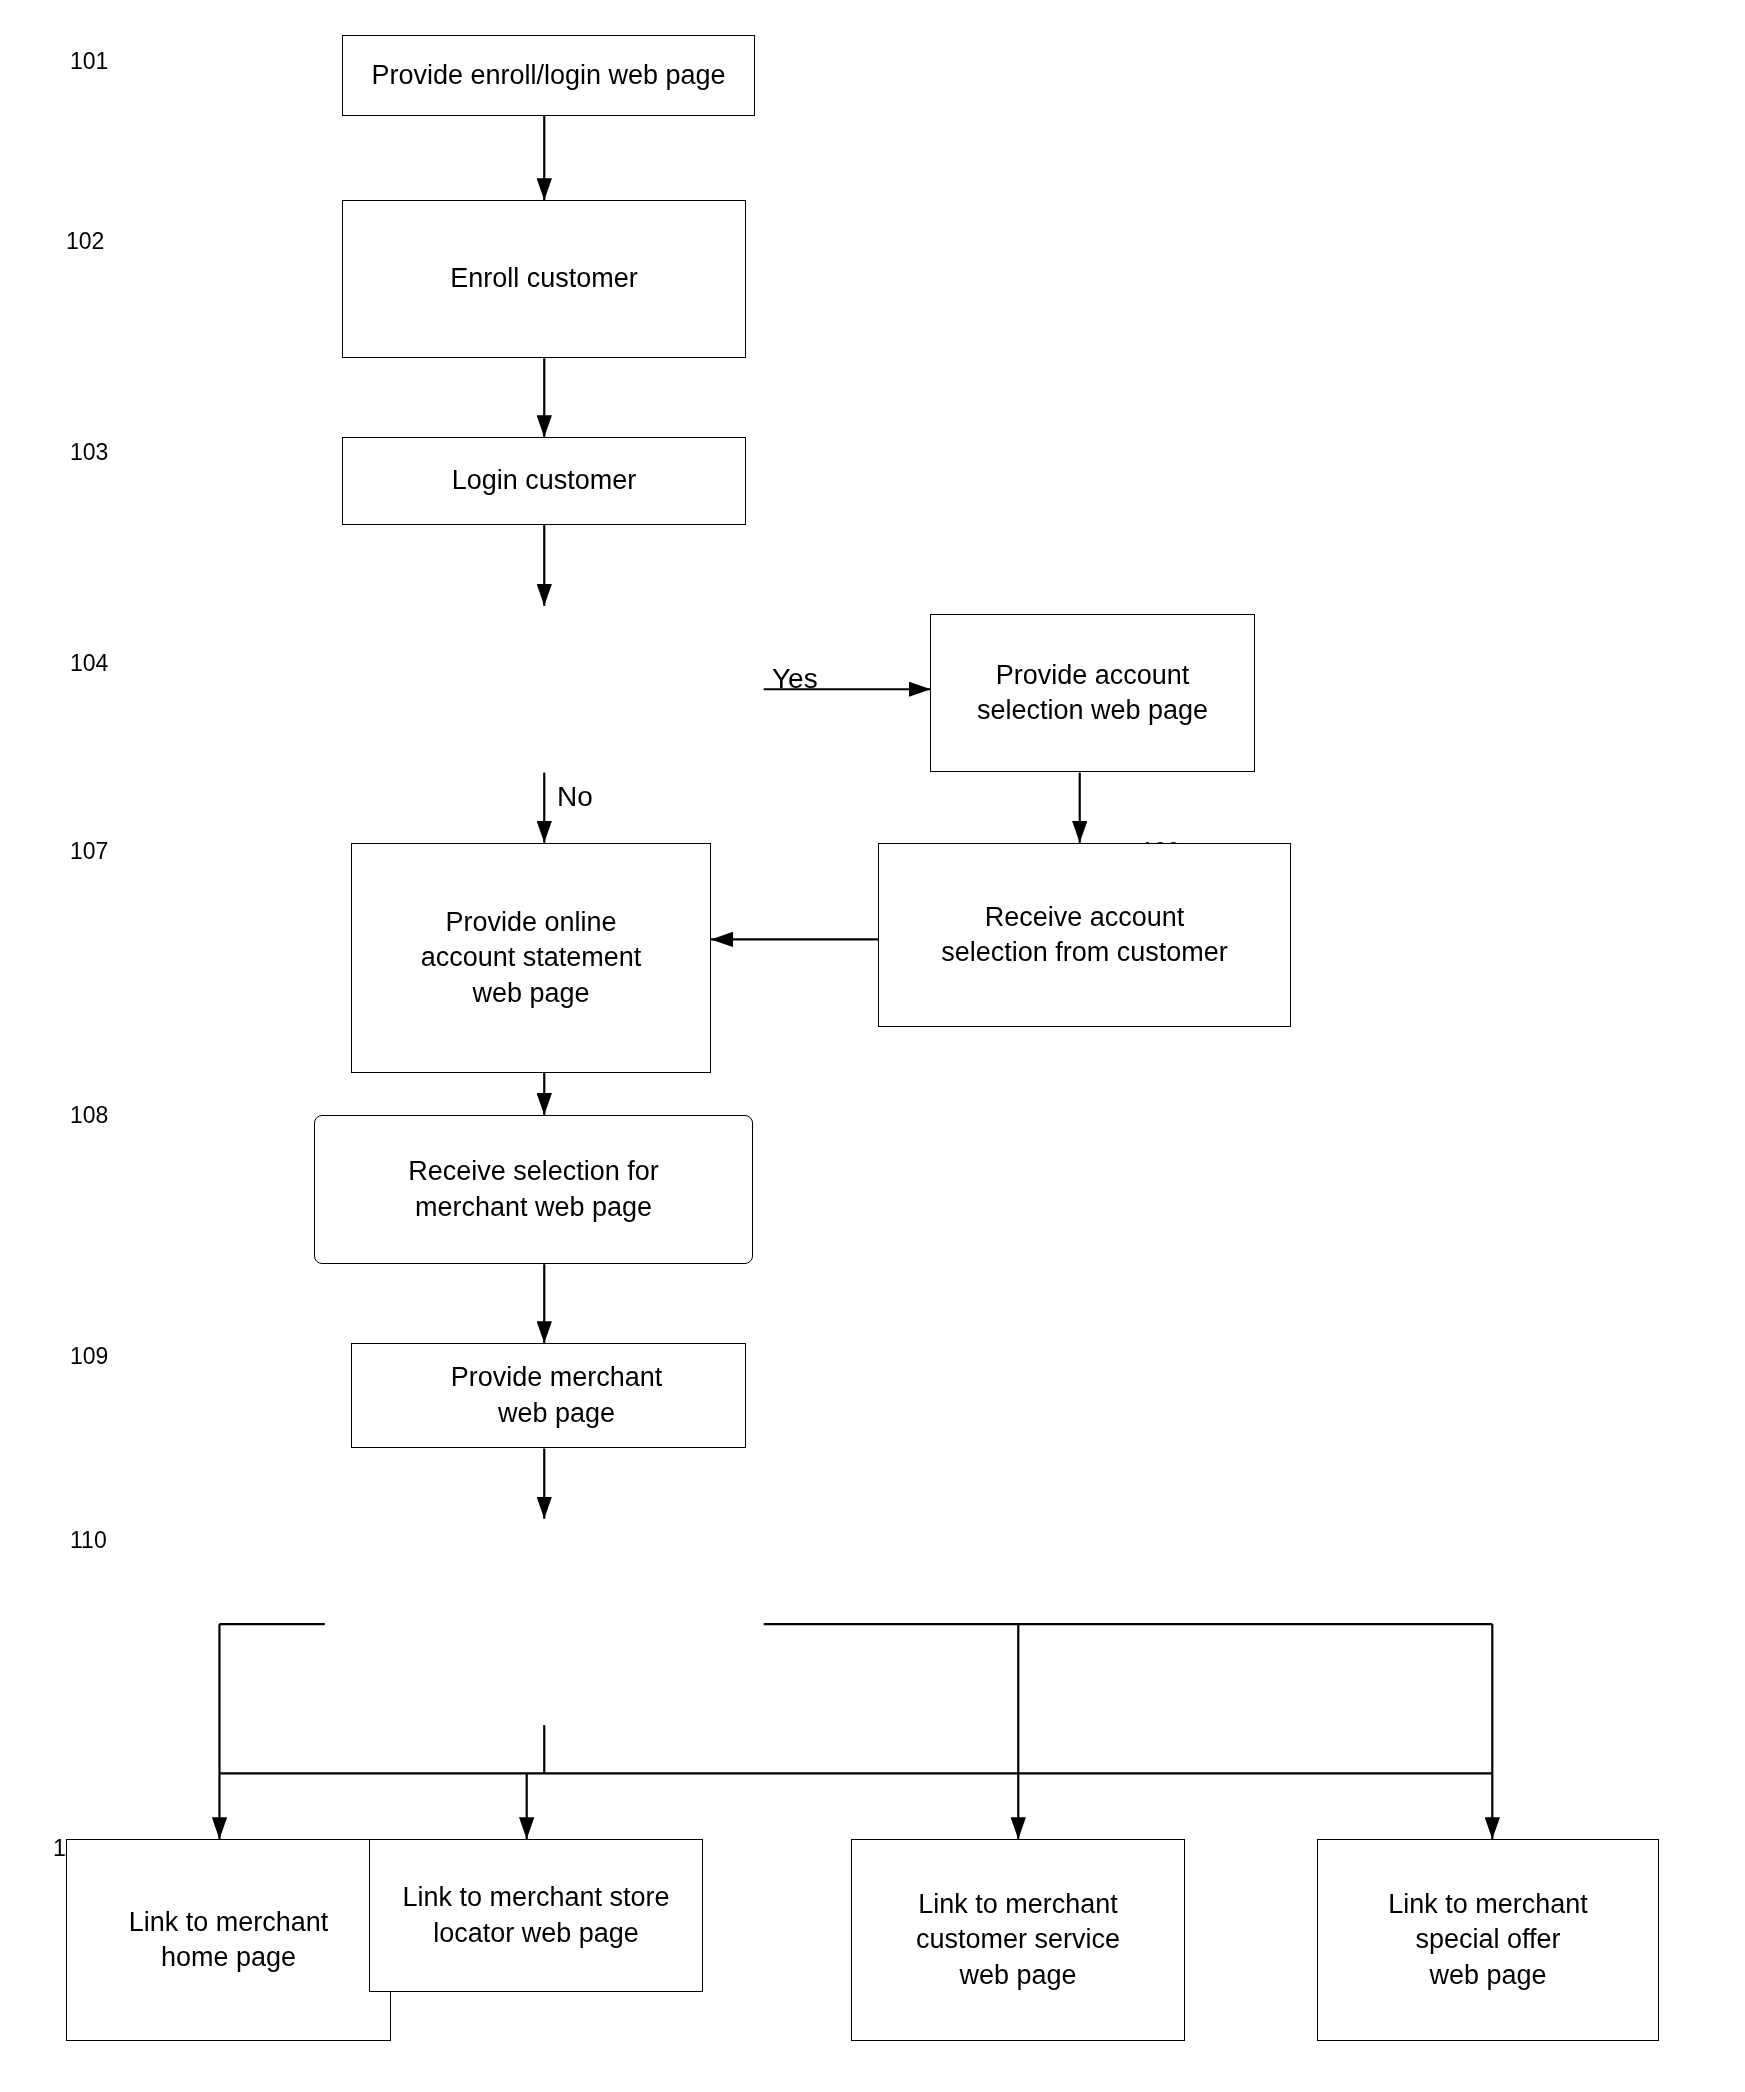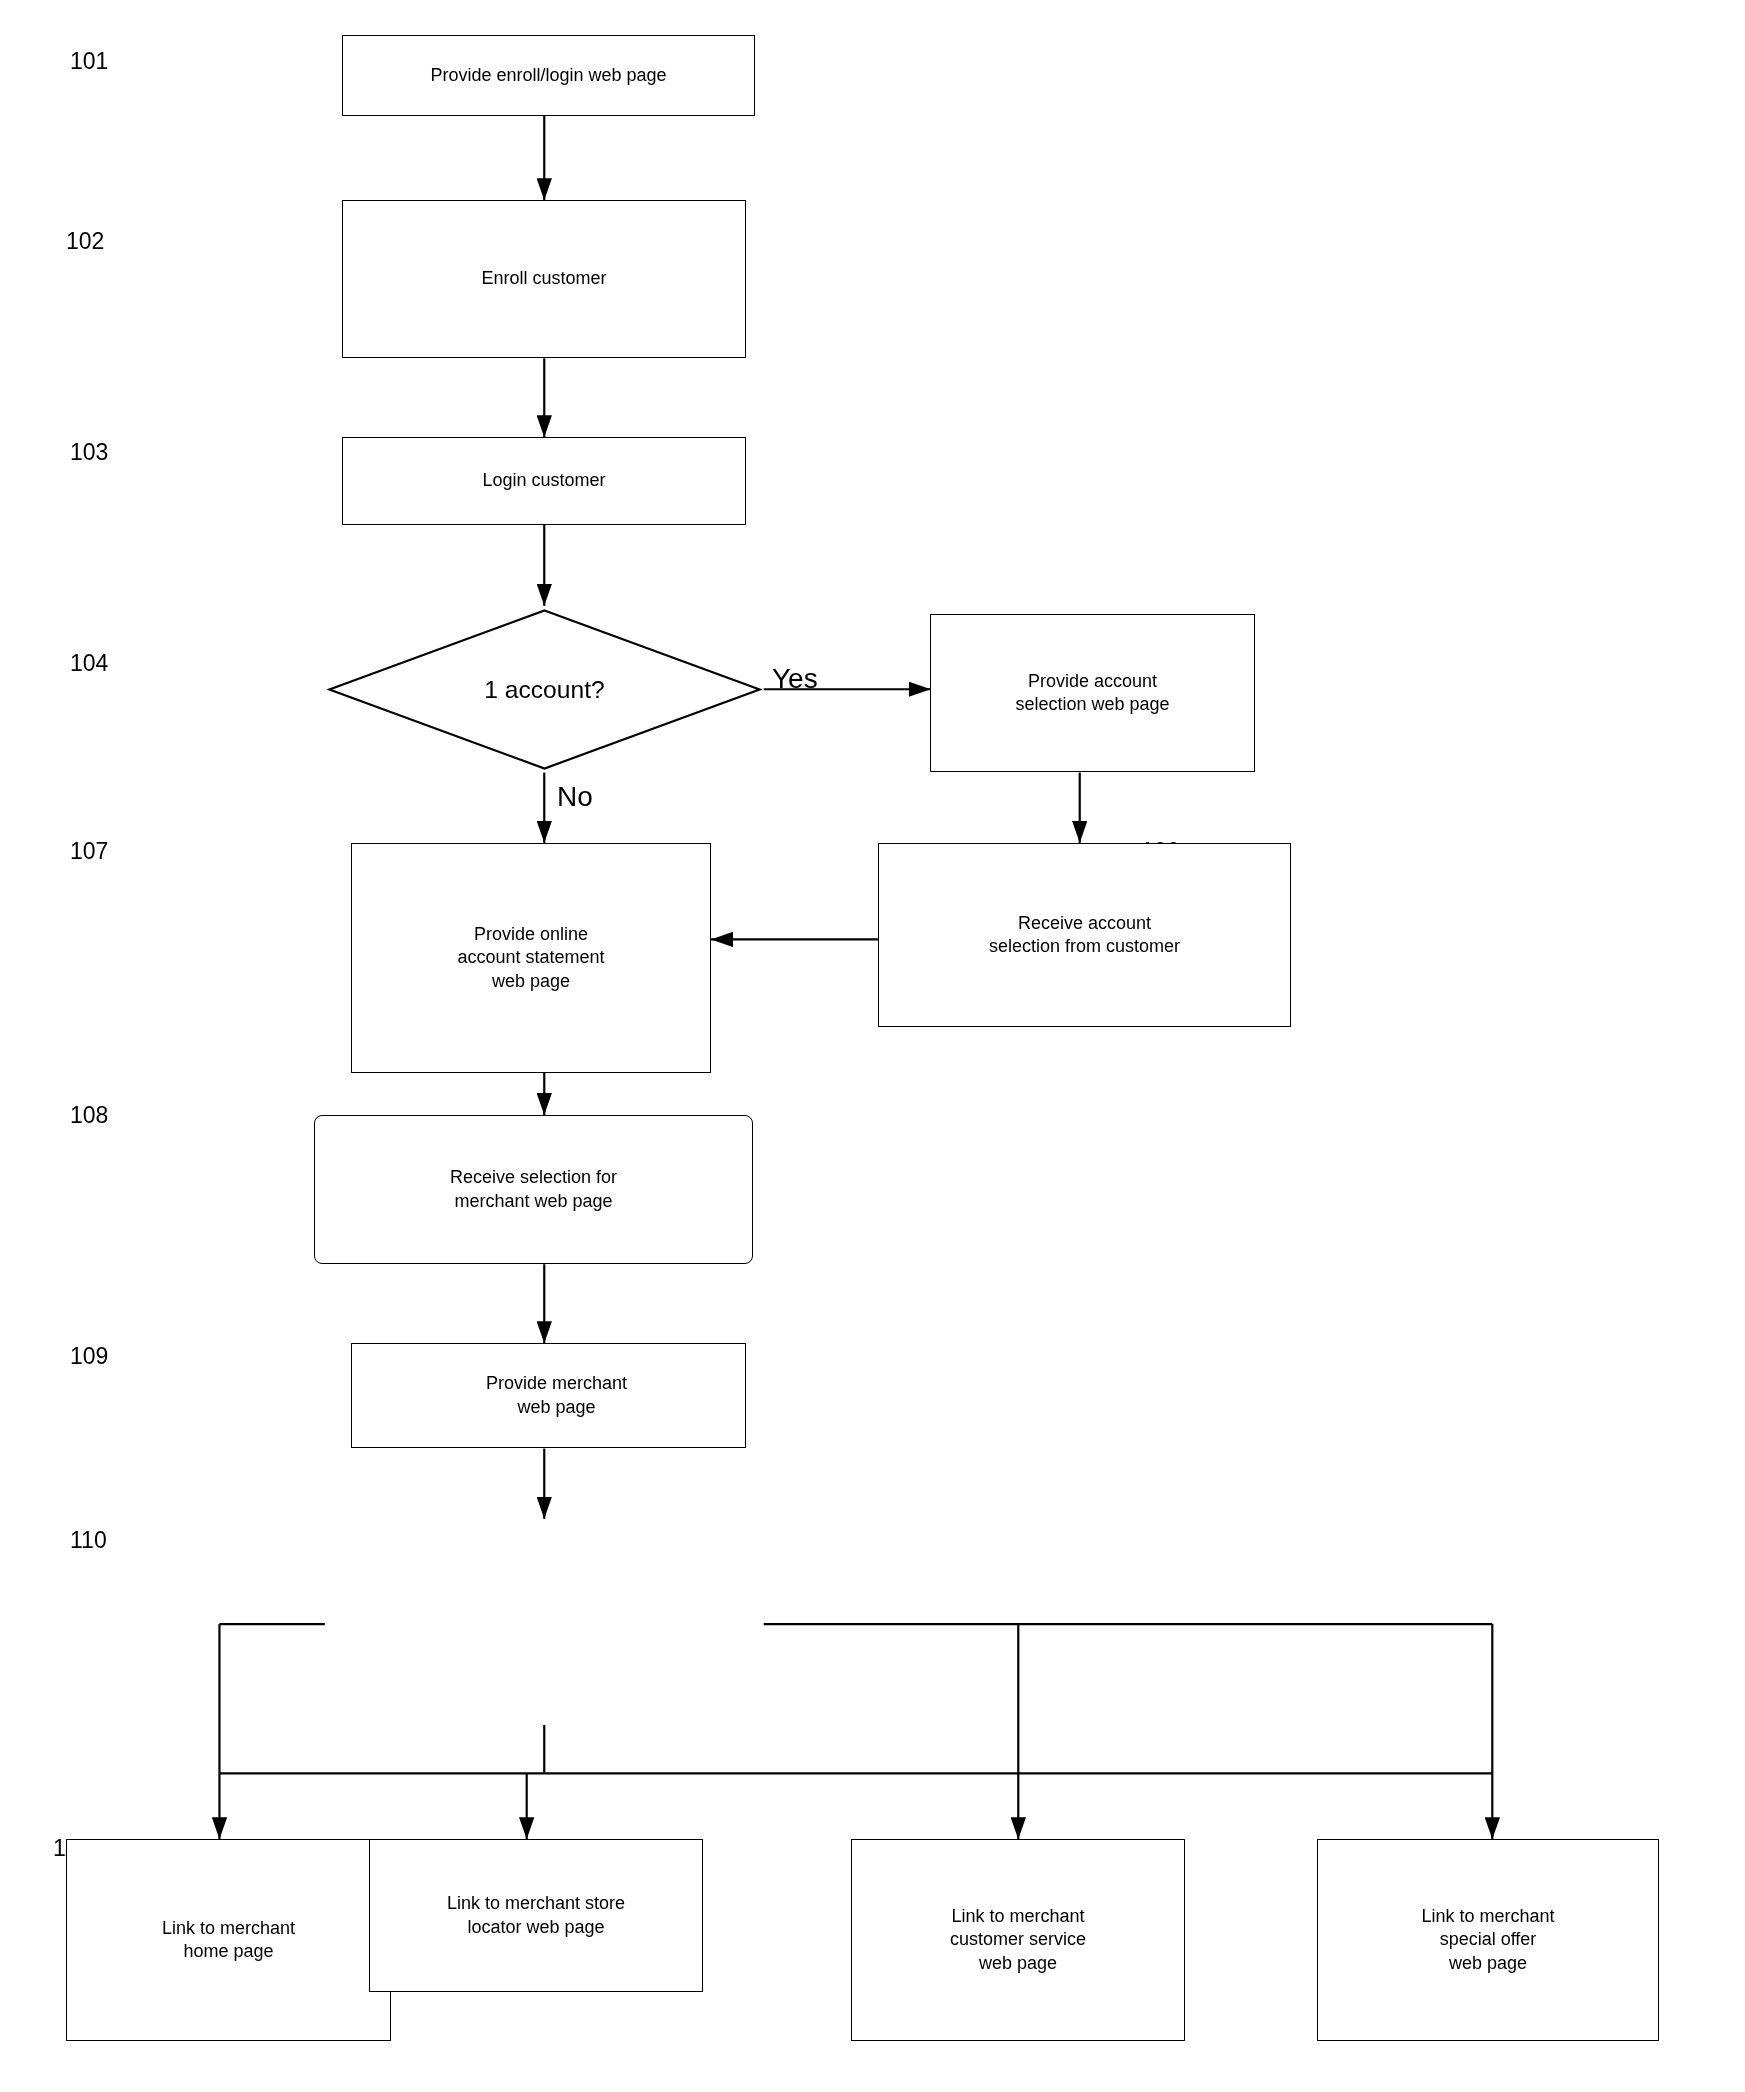--- a/index.html
+++ b/index.html
@@ -18,21 +18,21 @@
       padding-left: 40px;
     }
     .box {
       position: absolute;
       border: 1.8px solid #000;
       background: #fff;
       display: flex;
       align-items: center;
       justify-content: center;
       text-align: center;
-      font-size: 18px;
+      font-size: 27px;
       line-height: 1.3;
       padding: 7px 10.5px;
     }
     .diamond {
       position: absolute;
       display: flex;
       align-items: center;
       justify-content: center;
       text-align: center;
       font-size: 23px;
@@ -136,26 +136,20 @@
   </div>
 
   <div class="box" style="left:342px; top:200px; width:404px; height:158px;">
     <span>Enroll customer</span>
   </div>
 
   <div class="box" style="left:342px; top:437px; width:404px; height:88px;">
     <span>Login customer</span>
   </div>
 
-  <div class="diamond" style="left:325px; top:606px; width:439px; height:167px;">
-    <svg width="439" height="167" viewBox="0 0 500 190">
-      <polygon points="250,5 495,95 250,185 5,95" fill="white" stroke="black" stroke-width="2.5"></polygon>
-    </svg>
-    <span class="diamond-text" style="font-size:24.6px;">1 account?</span>
-  </div>
 
   <span class="arrow-label" style="left:772px; top:663px;">Yes</span>
 
   <span class="arrow-label" style="left:557px; top:781px;">No</span>
 
   <div class="box" style="left:930px; top:614px; width:325px; height:158px;">
     <span style="white-space:pre-line;">Provide account
 selection web page</span>
   </div>
 

